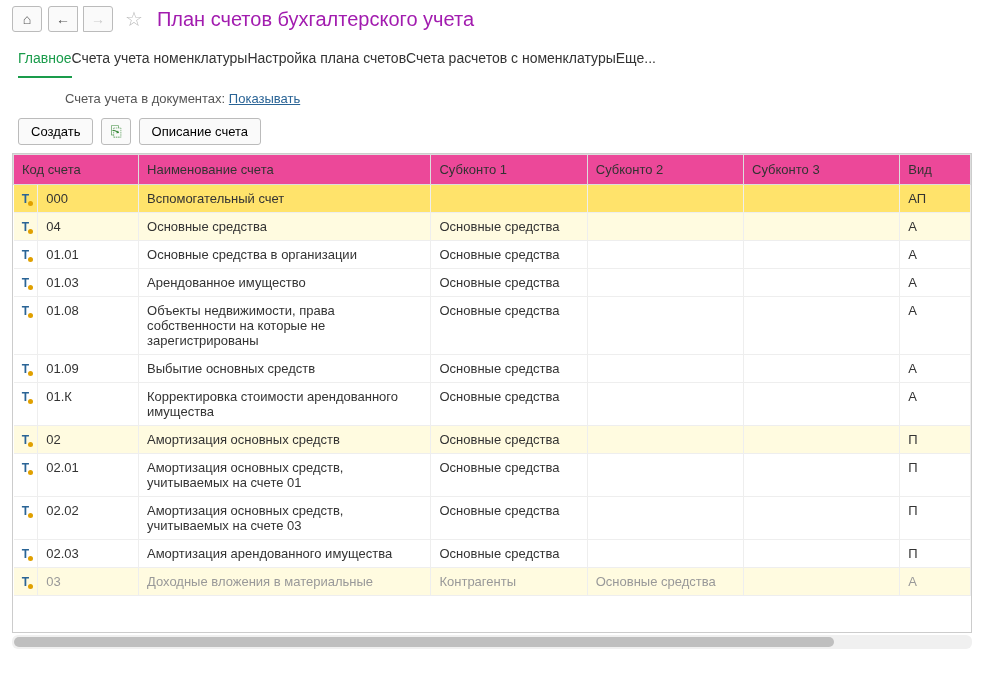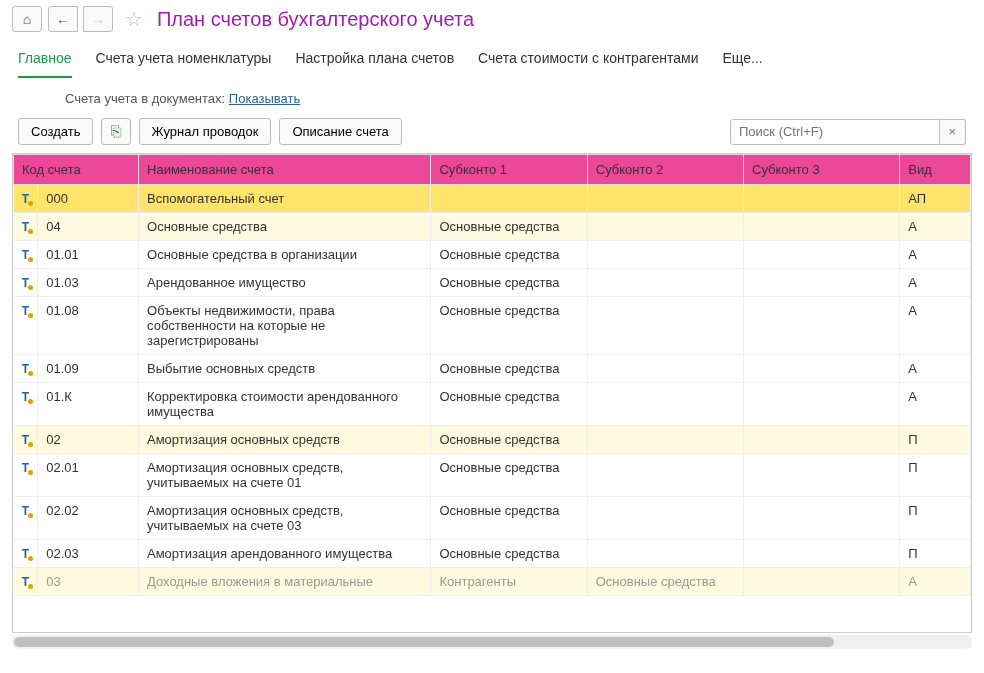--- a/index.html
+++ b/index.html
@@ -39,21 +39,20 @@
   margin: 0 8px 0 6px;
   cursor: pointer;
 }
 .page-title {
   font-size: 20px;
   font-weight: 400;
   color: #a21caf;
 }
 .tabbar {
   display: flex;
-  gap: 24px;
   padding: 8px 18px 0 18px;
   border-bottom: 1px solid #fff;
   font-size: 14px;
 }
 .tab {
   padding: 6px 0 10px 0;
   cursor: pointer;
   color: #333;
 }
 .tab.active {
@@ -197,43 +196,36 @@
     <span>→</span>
   </button>
   <span class="star-icon">☆</span>
   <h1 class="page-title">План счетов бухгалтерского учета</h1>
 </div>
 
 <div class="tabbar">
   <div class="tab active">Главное</div>
   <div class="tab">Счета учета номенклатуры</div>
   <div class="tab">Настройка плана счетов</div>
-  <div class="tab">Счета стоимости с контрагентами</div>
+  <div class="tab">Счета расчетов с номенклатуры</div>
   <div class="tab">Еще...</div>
 </div>
 
 <div class="doc-accounts">
   <span>Счета учета в документах:</span>
   <a>Показывать</a>
 </div>
 
 <div class="toolbar">
   <button class="btn">Создать</button>
   <button class="btn icon-only">
     <span style="color:#3a8a3a;">⎘</span>
   </button>
-  <button class="btn">Журнал проводок</button>
   <button class="btn">Описание счета</button>
   <div class="toolbar-spacer"></div>
-  <div class="search-wrap">
-    <input class="search-input" placeholder="Поиск (Ctrl+F)" style="">
-    <button class="search-clear">
-      <span>×</span>
-    </button>
-  </div>
 </div>
 
 <div class="grid-wrap">
   <div class="scroll-area">
     <table class="grid">
       <colgroup>
         <col class="col-icon">
           <col class="col-code">
           <col class="col-name">
         <col class="col-sub">

